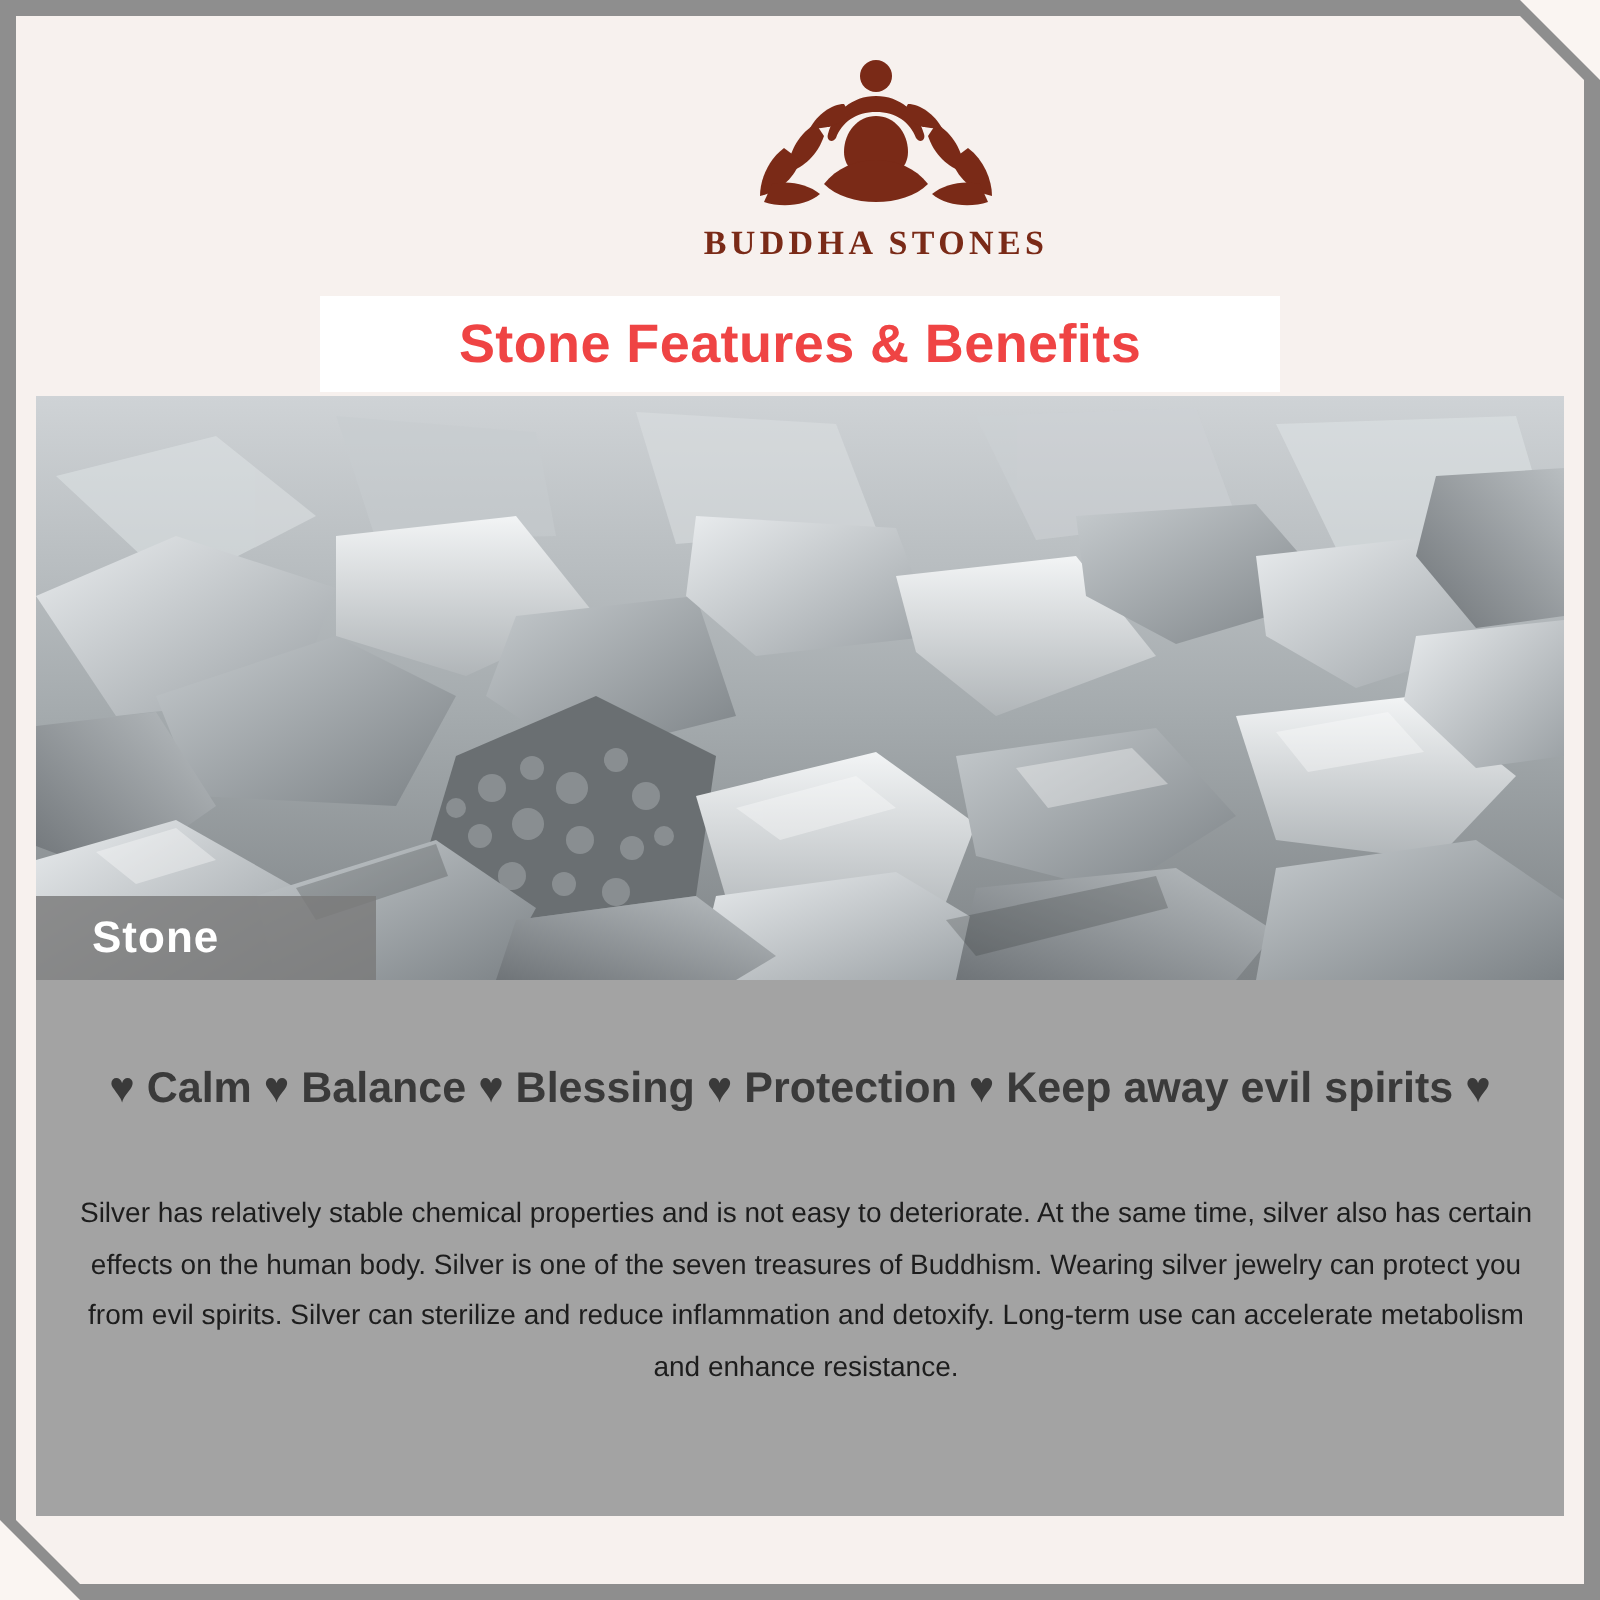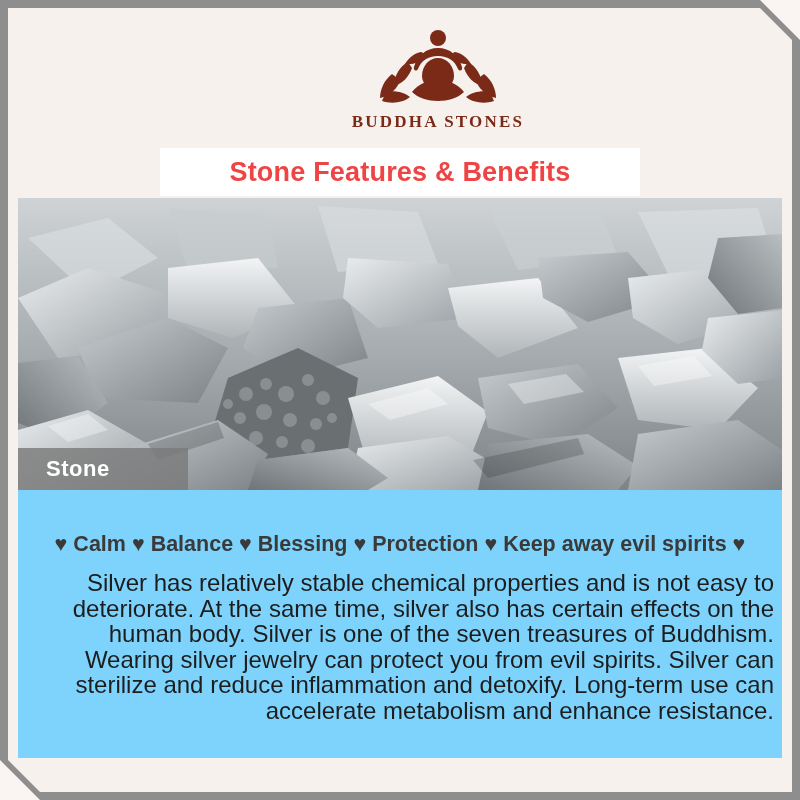--- a/index.html
+++ b/index.html
@@ -112,43 +112,43 @@
     letter-spacing: .5px;
   }
 
   
   .content {
     position: absolute;
     left: 18px;
     top: 490px;
     width: 764px;
     height: 268px;
-    background: #7dd3fc;
+    background: #a3a3a3;
   }
   .keywords {
     position: absolute;
     left: 0;
     top: 42px;
     width: 764px;
     text-align: center;
     font-size: 21.5px;
     font-weight: bold;
     color: #3a3a3a;
     white-space: nowrap;
   }
 
   .body-text {
     position: absolute;
     left: 14px;
-    top: 80px;
+    top: 104px;
     width: 742px;
-    font-size: 24px;
+    font-size: 14px;
     line-height: 25.5px;
     color: #1d1d1d;
-    text-align: right;
+    text-align: center;
   }
 
   
 </style>
 </head>
 <body>
 
 <div class="page">
 
   <div class="frame-outer"></div>

